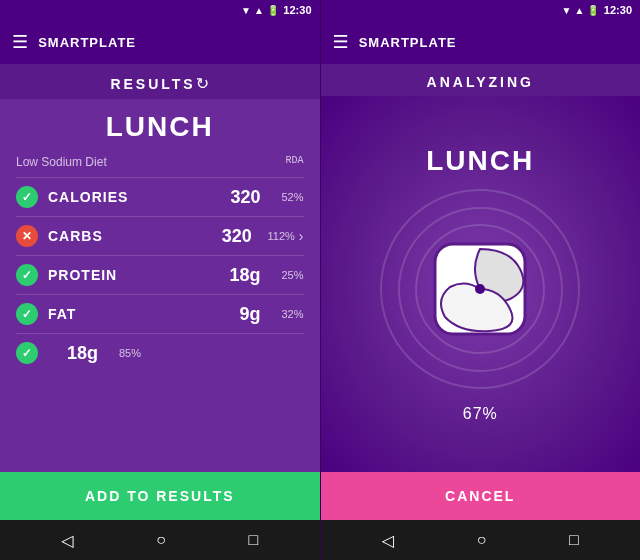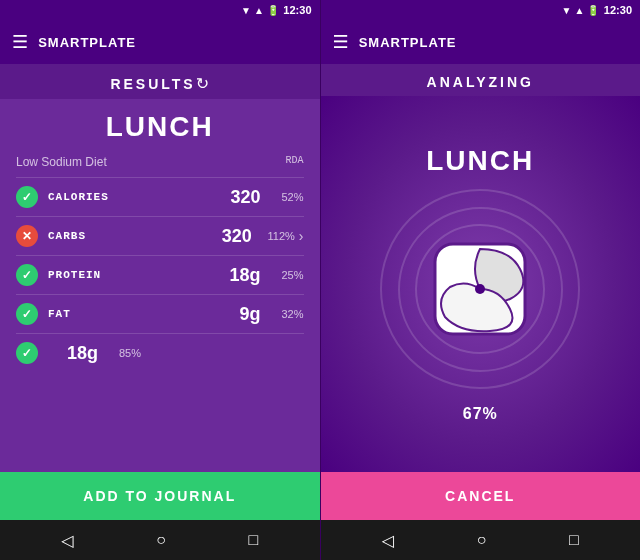--- a/index.html
+++ b/index.html
@@ -130,25 +130,24 @@
       margin-right: 10px;
       font-size: 12px;
       font-weight: bold;
       flex-shrink: 0;
     }
     .icon-green { background: #2ecc71; color: white; }
     .icon-red { background: #e74c3c; color: white; }
 
     .nutrient-name {
       color: white;
-      font-size: 11px;
+      font-size: 14px;
       font-weight: bold;
       letter-spacing: 1px;
       flex: 1;
-      font-family: Liberation Mono, monospace;
     }
     .nutrient-value {
       color: white;
       font-size: 18px;
       font-weight: bold;
       margin-right: 8px;
       min-width: 50px;
       text-align: right;
     }
     .nutrient-rda {
@@ -226,21 +225,21 @@
       border-radius: 50%;
       border: 2px solid rgba(255,255,255,0.15);
     }
     .ring-1 { width: 200px; height: 200px; }
     .ring-2 { width: 165px; height: 165px; }
     .ring-3 { width: 130px; height: 130px; }
 
     .analyzing-percent {
       color: white;
       font-size: 16px;
-      font-weight: bold;
+      font-weight: normal;
       margin-top: 16px;
       letter-spacing: 1px;
     }
 
     .cancel-btn {
       background: #ec4899;
       color: white;
       font-size: 14px;
       font-weight: bold;
       letter-spacing: 2px;
@@ -324,21 +323,21 @@
       <span class="nutrient-rda">32%</span>
     </div>
 
     <div class="nutrient-row">
       <div class="nutrient-icon icon-green">✓</div>
       <span class="nutrient-value">18g</span>
       <span class="nutrient-rda">85%</span>
     </div>
   </div>
 
-  <button class="add-btn">ADD TO JOURNAL</button>
+  <button class="add-btn">ADD TO RESULTS</button>
 
   <div class="nav-bar">
     <span class="nav-icon">◁</span>
     <span class="nav-icon">○</span>
     <span class="nav-icon">□</span>
   </div>
 </div>
 
 <div class="panel-divider"></div>
 

